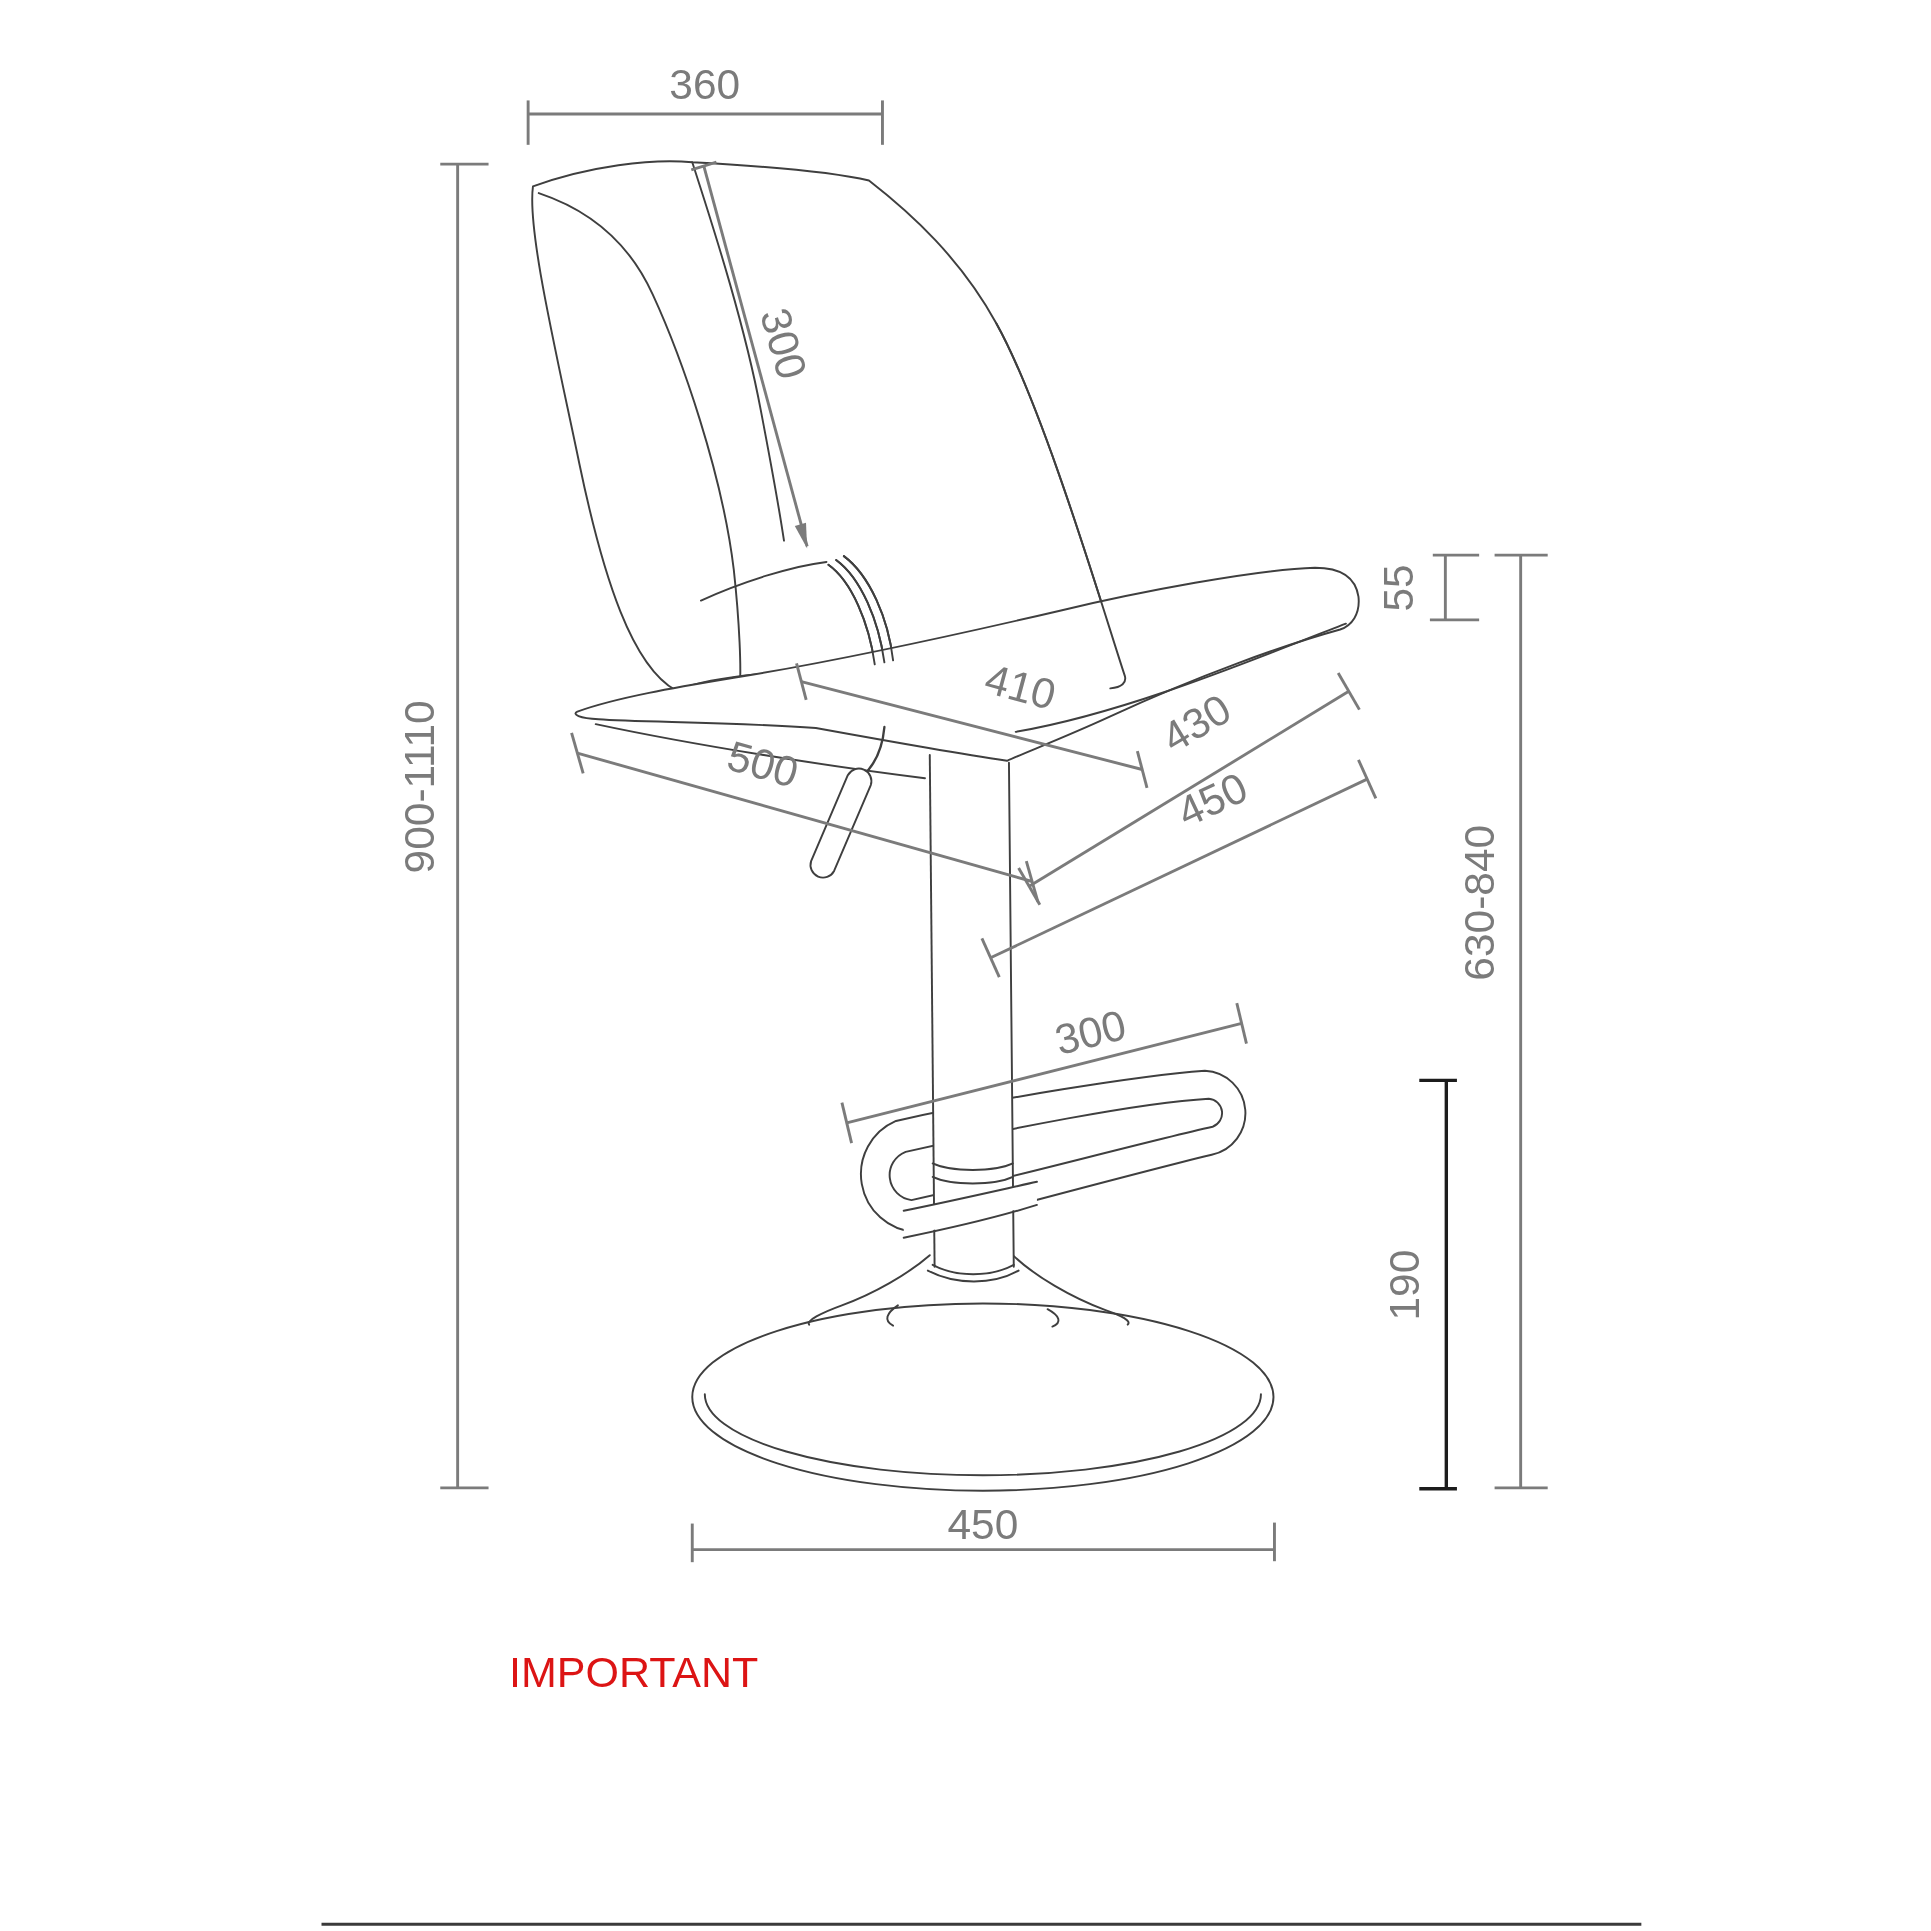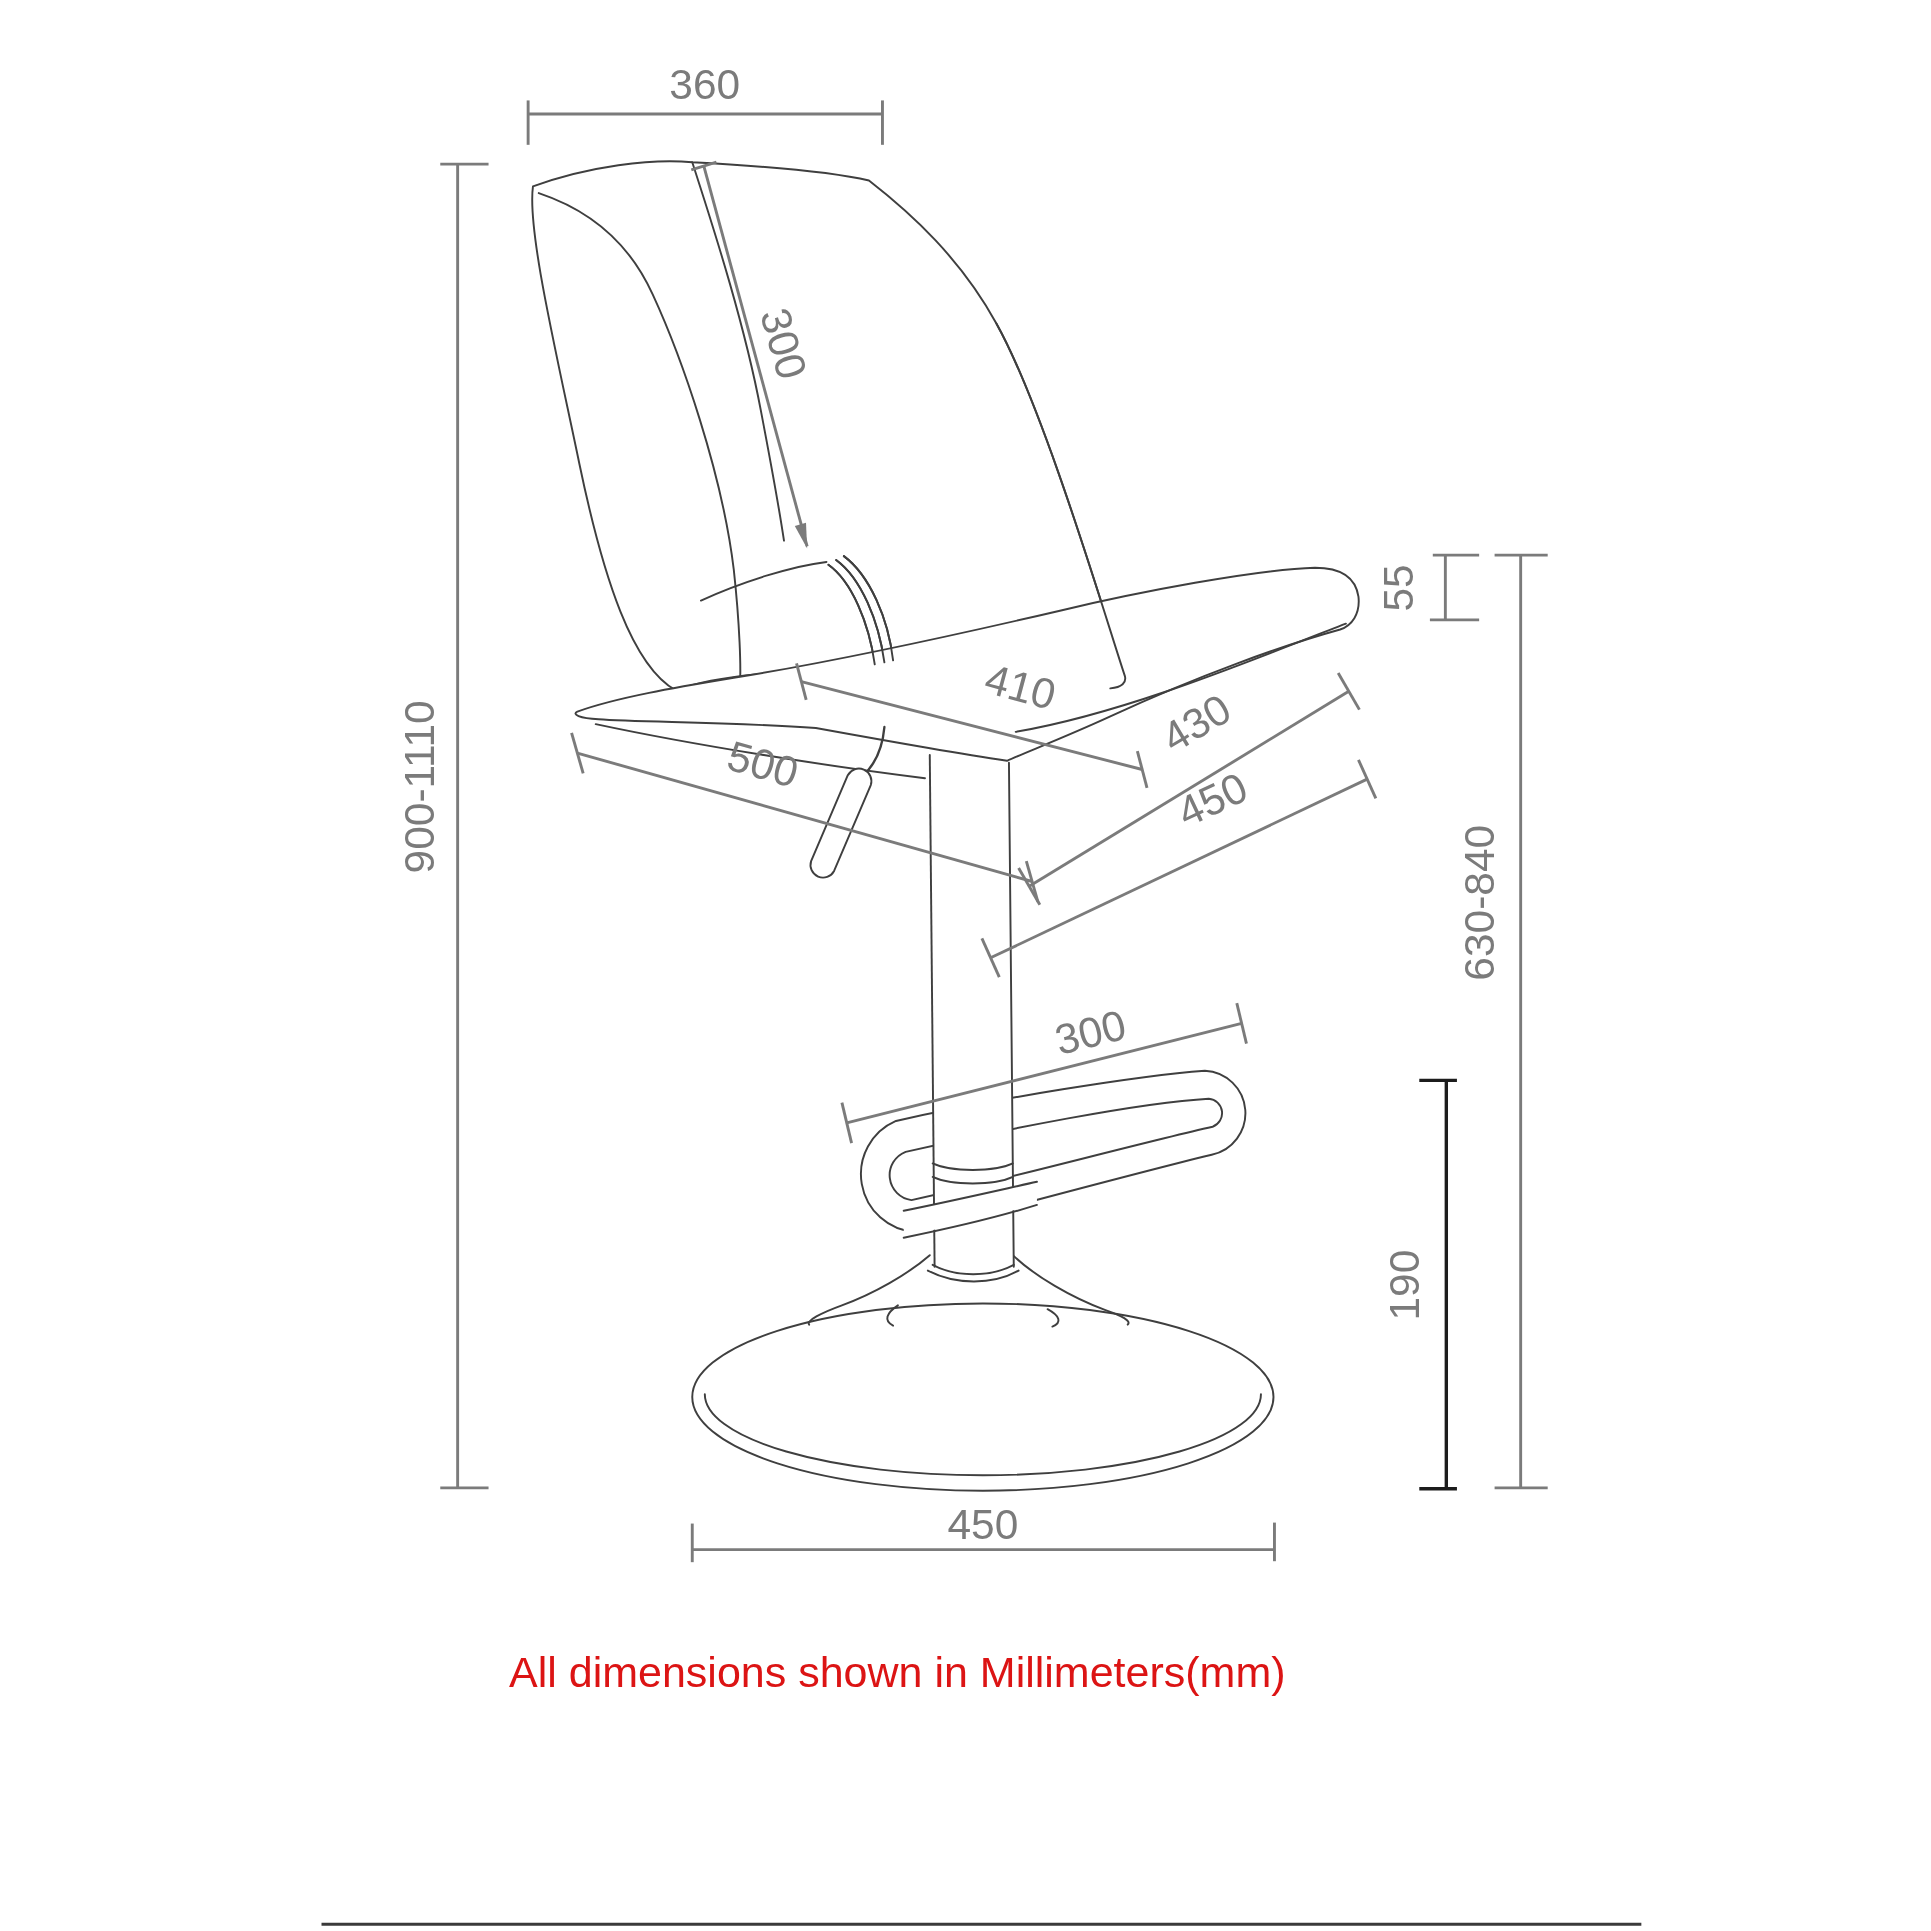--- a/index.html
+++ b/index.html
@@ -197,16 +197,16 @@
       <line x1="717" y1="1578" x2="717" y2="1618"></line>
       <line x1="1320" y1="1577" x2="1320" y2="1617"></line>
       <text class="dim-text" stroke="none" text-anchor="middle" x="1018" y="1594">450</text>
     </g>
   </g>
 
   <line x1="333" y1="1993" x2="1700" y2="1993" stroke="#3a3a3a" stroke-width="3"></line>
 </svg>
 
   <div class="notes">
-    <span class="nline">All dimensions shown in Millimeters(mm)</span>
+    <span class="nline">IMPORTANT</span>
   </div>
 </div>
 
 
 </body></html>

